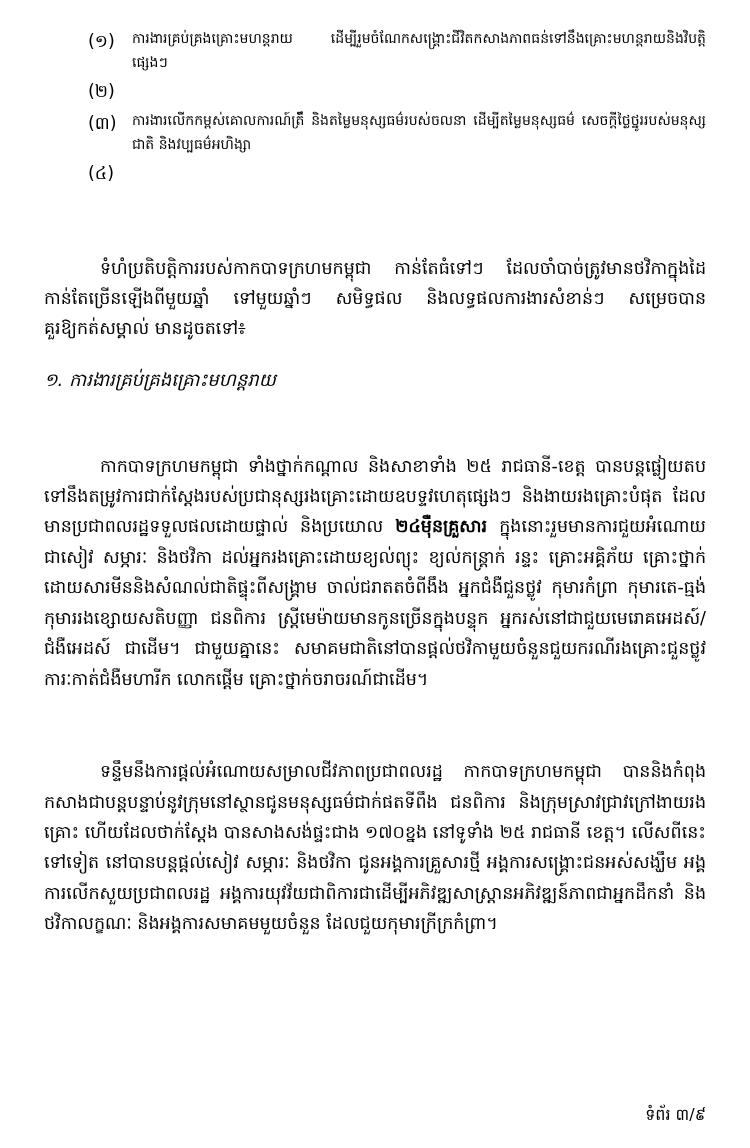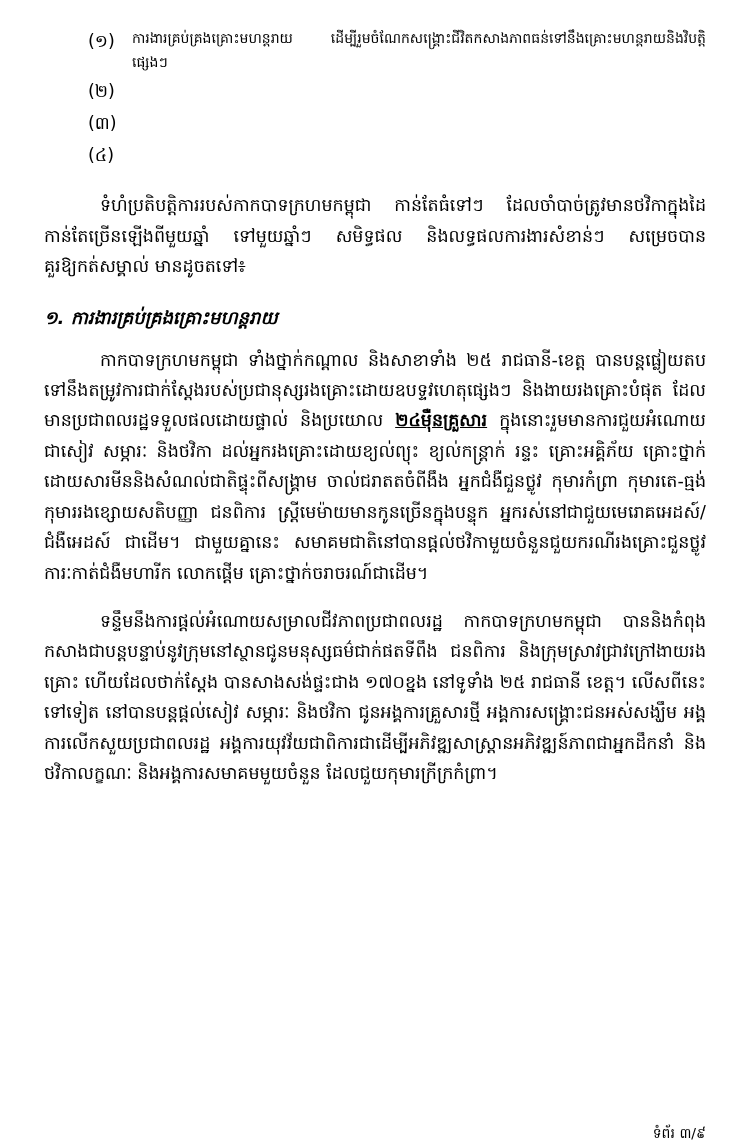--- a/index.html
+++ b/index.html
@@ -49,58 +49,59 @@
   }
   .para {
     font-size: 17.5px;
     line-height: 1.74;
     text-align: justify;
     text-justify: inter-word;
     margin: 0;
   }
   .para.indent {
     text-indent: 56px;
+    margin-top: 44px;
   }
   .spacer-sm { height: 12px; }
   .spacer-md { height: 18px; }
   .spacer-lg { height: 22px; }
   .section-heading {
     font-size: 18px;
-    font-weight: bold;
+    font-weight: normal;
     font-style: italic;
     line-height: 1.6;
     margin: 0;
   }
   .bold {
     font-weight: bold;
-    text-decoration: underline;
   }
   .footer {
     position: absolute;
     right: 44px;
-    bottom: 6px;
-    font-size: 14px;
+    bottom: 24px;
+    font-size: 16px;
     line-height: 1.2;
   }
 </style>
 </head>
 <body>
 
 <div class="page">
 
   <ul class="numbered-list">
     <li class="numbered-item">
       <span class="item-marker">(១)</span>
       <span class="item-text">ការងារគ្រប់គ្រងគ្រោះមហន្តរាយ ដើម្បីរួមចំណែកសង្គ្រោះជីវិតកសាងភាពធន់ទៅនឹងគ្រោះមហន្តរាយនិងវិបត្តិផ្សេងៗ</span>
     </li>
     <li class="numbered-item">
       <span class="item-marker">(២)</span>
     </li>
     <li class="numbered-item">
       <span class="item-marker">(៣)</span>
+      <span class="item-text">ការងារលើកកម្ពស់គោលការណ៍ត្រឹ៍ និងតម្លៃមនុស្សធម៌របស់ចលនា ដើម្បីតម្លៃមនុស្សធម៌ សេចក្ដីថ្លៃថ្នូររបស់មនុស្សជាតិ និងវប្បធម៌អហិង្សា</span>
     </li>
     <li class="numbered-item">
       <span class="item-marker">(៤)</span>
     </li>
   </ul>
 
   <div class="spacer-md"></div>
 
   <p class="para indent">ទំហំប្រតិបត្តិការរបស់កាកបាទក្រហមកម្ពុជា កាន់តែធំទៅៗ ដែលចាំបាច់ត្រូវមានថវិកាក្នុងដៃកាន់តែច្រើនឡើងពីមួយឆ្នាំ ទៅមួយឆ្នាំៗ សមិទ្ធផល និងលទ្ធផលការងារសំខាន់ៗ សម្រេចបានគួរឱ្យកត់សម្គាល់ មានដូចតទៅ៖</p>
 

